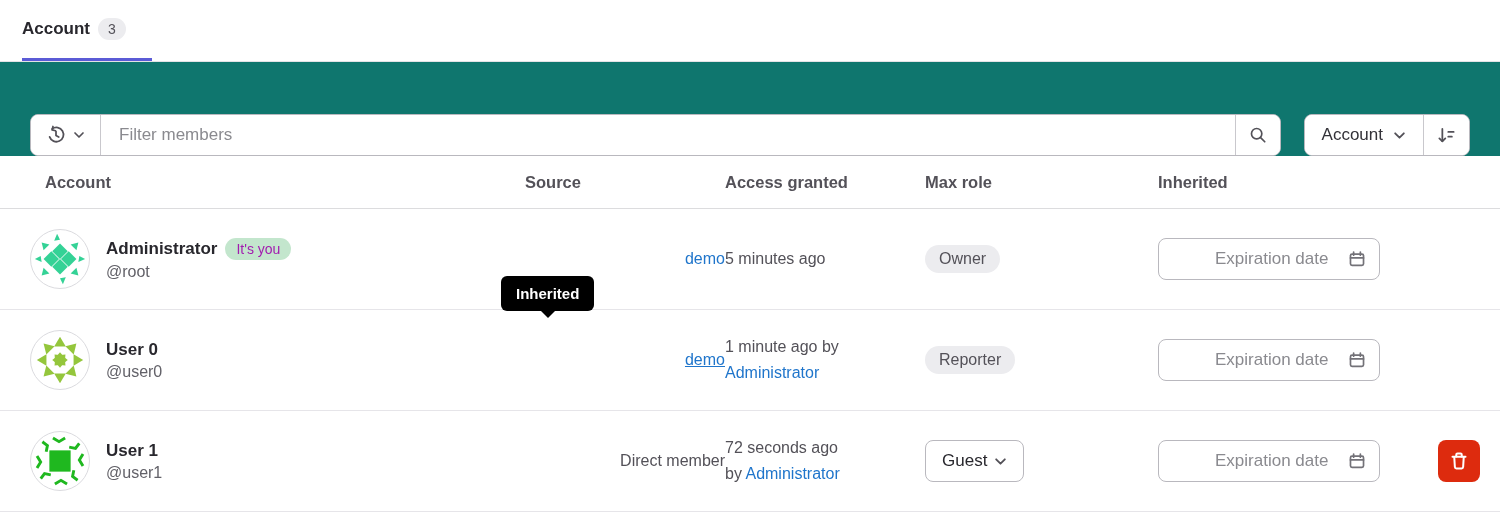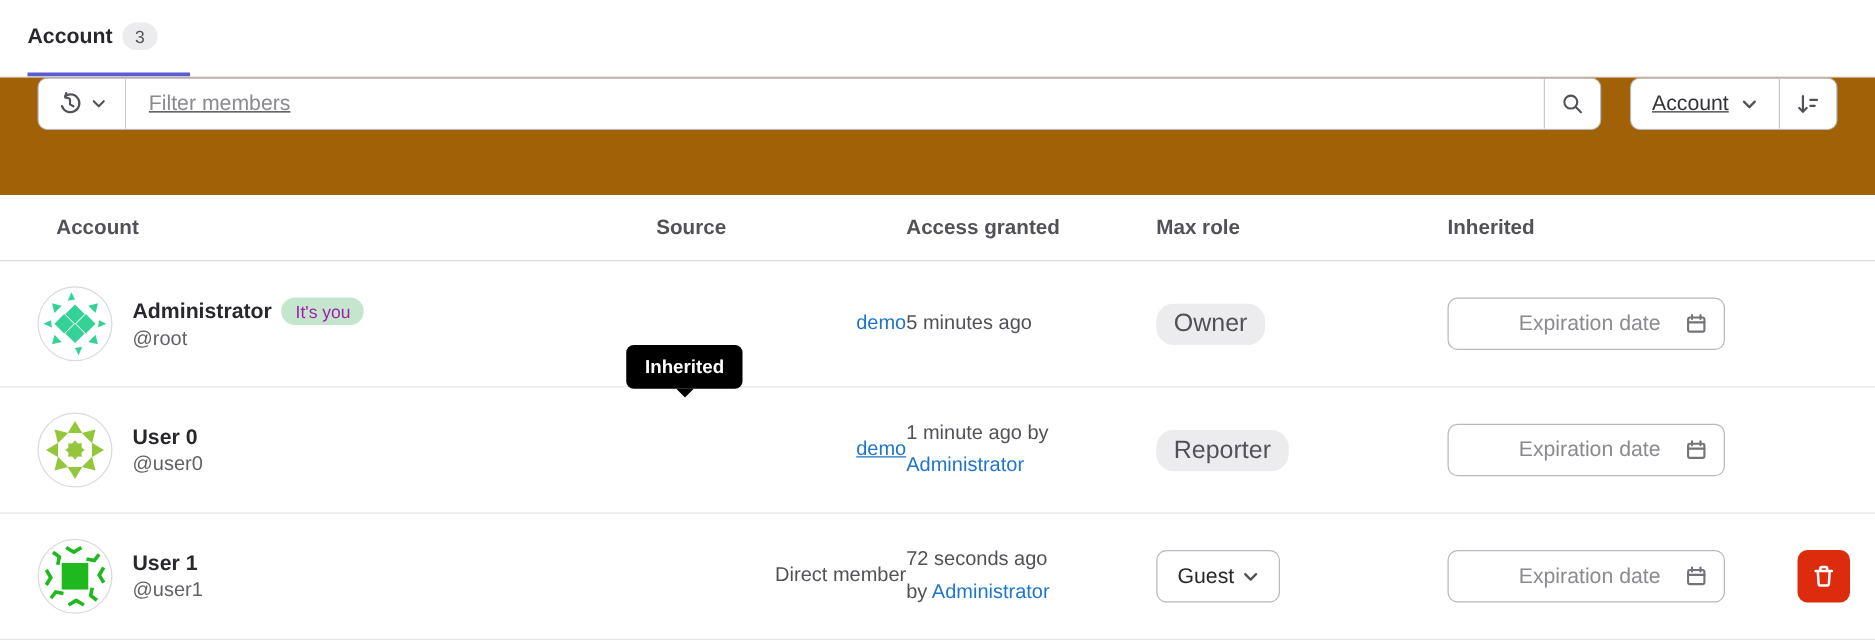--- a/index.html
+++ b/index.html
@@ -7,21 +7,21 @@
     font-family:"Liberation Sans","DejaVu Sans",sans-serif; font-size:16px; color:#333238; }
 
   
   .tabbar { height:62px; border-bottom:1px solid #e3e2e6; display:flex; align-items:stretch; padding-left:22px; background:#fff; }
   .tab { display:inline-flex; align-items:center; gap:8px; padding:0 26px 0 0; border-bottom:3px solid #5b5bd6; cursor:pointer; }
   .tab-label { font-weight:700; font-size:17px; color:#28272d; }
   .count-badge { background:#ececef; color:#535158; font-size:14px; line-height:1;
     padding:4px 10px; border-radius:11px; font-weight:400; }
 
   
-  .filterbar { height:94px; background:#a16207; display:flex; align-items:flex-start; padding:0 30px;text-decoration:underline; }
+  .filterbar { height:94px; background:#0f766e; display:flex; align-items:flex-end; padding:0 30px; }
   .filter-group { display:flex; flex:1; height:42px; background:#fff; border:1px solid #b9b8be;
     border-radius:8px; overflow:hidden; margin-right:23px; }
   .history-btn { display:flex; align-items:center; justify-content:center; gap:7px; width:70px;
     background:#fff; border:none; border-right:1px solid #c9c8cd; cursor:pointer; }
   .filter-input { flex:1; border:none; outline:none; padding:0 18px; font-size:17px; color:#333238; background:#fff;
     font-family:"Liberation Sans","DejaVu Sans",sans-serif; }
   .filter-input::placeholder { color:#8a8a8f; }
   .search-btn { width:45px; background:#fff; border:none; border-left:1px solid #c9c8cd;
     display:flex; align-items:center; justify-content:center; cursor:pointer; }
   .sort-group { display:flex; height:42px; background:#fff; border:1px solid #b9b8be; border-radius:8px; overflow:hidden; }
@@ -47,21 +47,21 @@
   .link { color:#1f75cb; text-decoration:none; cursor:pointer; }
   .link.underlined { text-decoration:underline; }
   .source-cell { position:relative;text-align:right; }
   .tooltip { position:absolute; bottom:58px; left:-24px; background:#000; color:#fff;
     font-weight:700; font-size:15px; padding:9px 15px; border-radius:6px; white-space:nowrap; z-index:5; }
   .tooltip::after { content:""; position:absolute; top:100%; left:50%; margin-left:-7px;
     border:7px solid transparent; border-top-color:#000; }
 
   .access-cell { color:#535158; line-height:26px; }
 
-  .role-badge { background:#ececef; color:#535158; font-size:20px; padding:5px 14px; border-radius:14px; display:inline-block; }
+  .role-badge { background:#ececef; color:#535158; font-size:16px; padding:5px 14px; border-radius:14px; display:inline-block; }
   .role-dropdown { display:inline-flex; align-items:center; gap:7px; height:42px; padding:0 16px;
     background:#fff; border:1px solid #b9b8be; border-radius:8px; font-size:17px; color:#28272d;
     cursor:pointer; font-family:inherit; }
 
   .exp-field { width:222px; height:42px; border:1px solid #b9b8be; border-radius:8px; background:#fff;
     display:flex; align-items:center; padding:0 13px 0 16px; gap:8px; }
   .exp-input { flex:1; min-width:0; border:none; outline:none; font-size:17px; color:#333238;
     font-family:"Liberation Sans","DejaVu Sans",sans-serif; background:transparent;margin-left:40px; }
   .exp-input::placeholder { color:#8a8a8f; }
 

